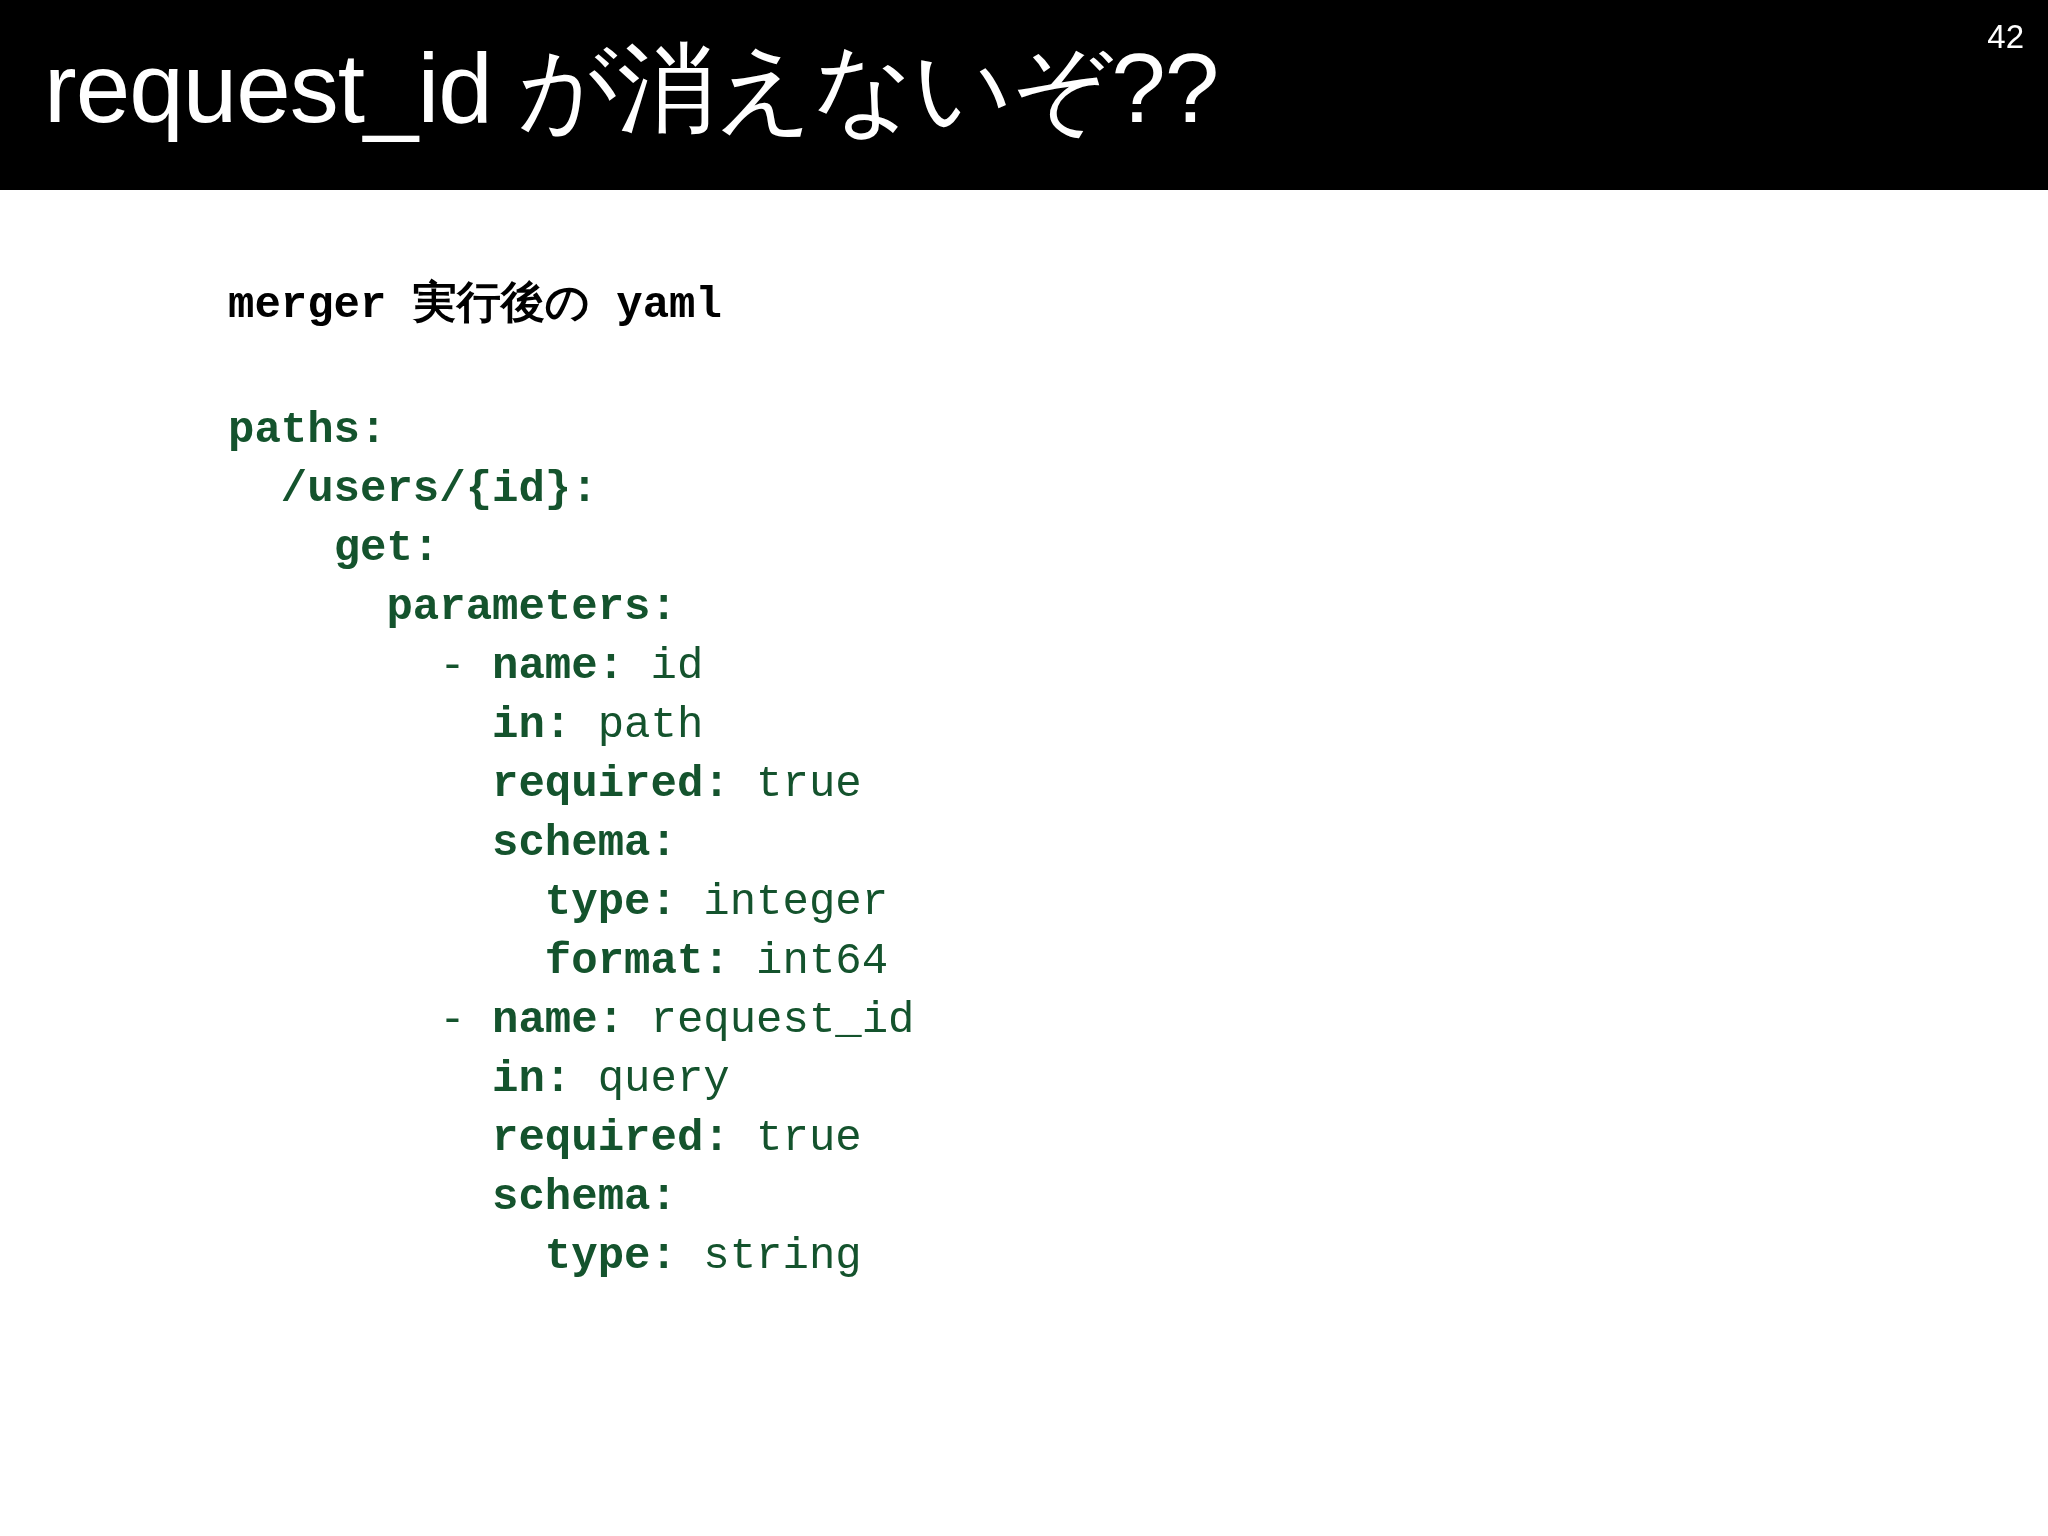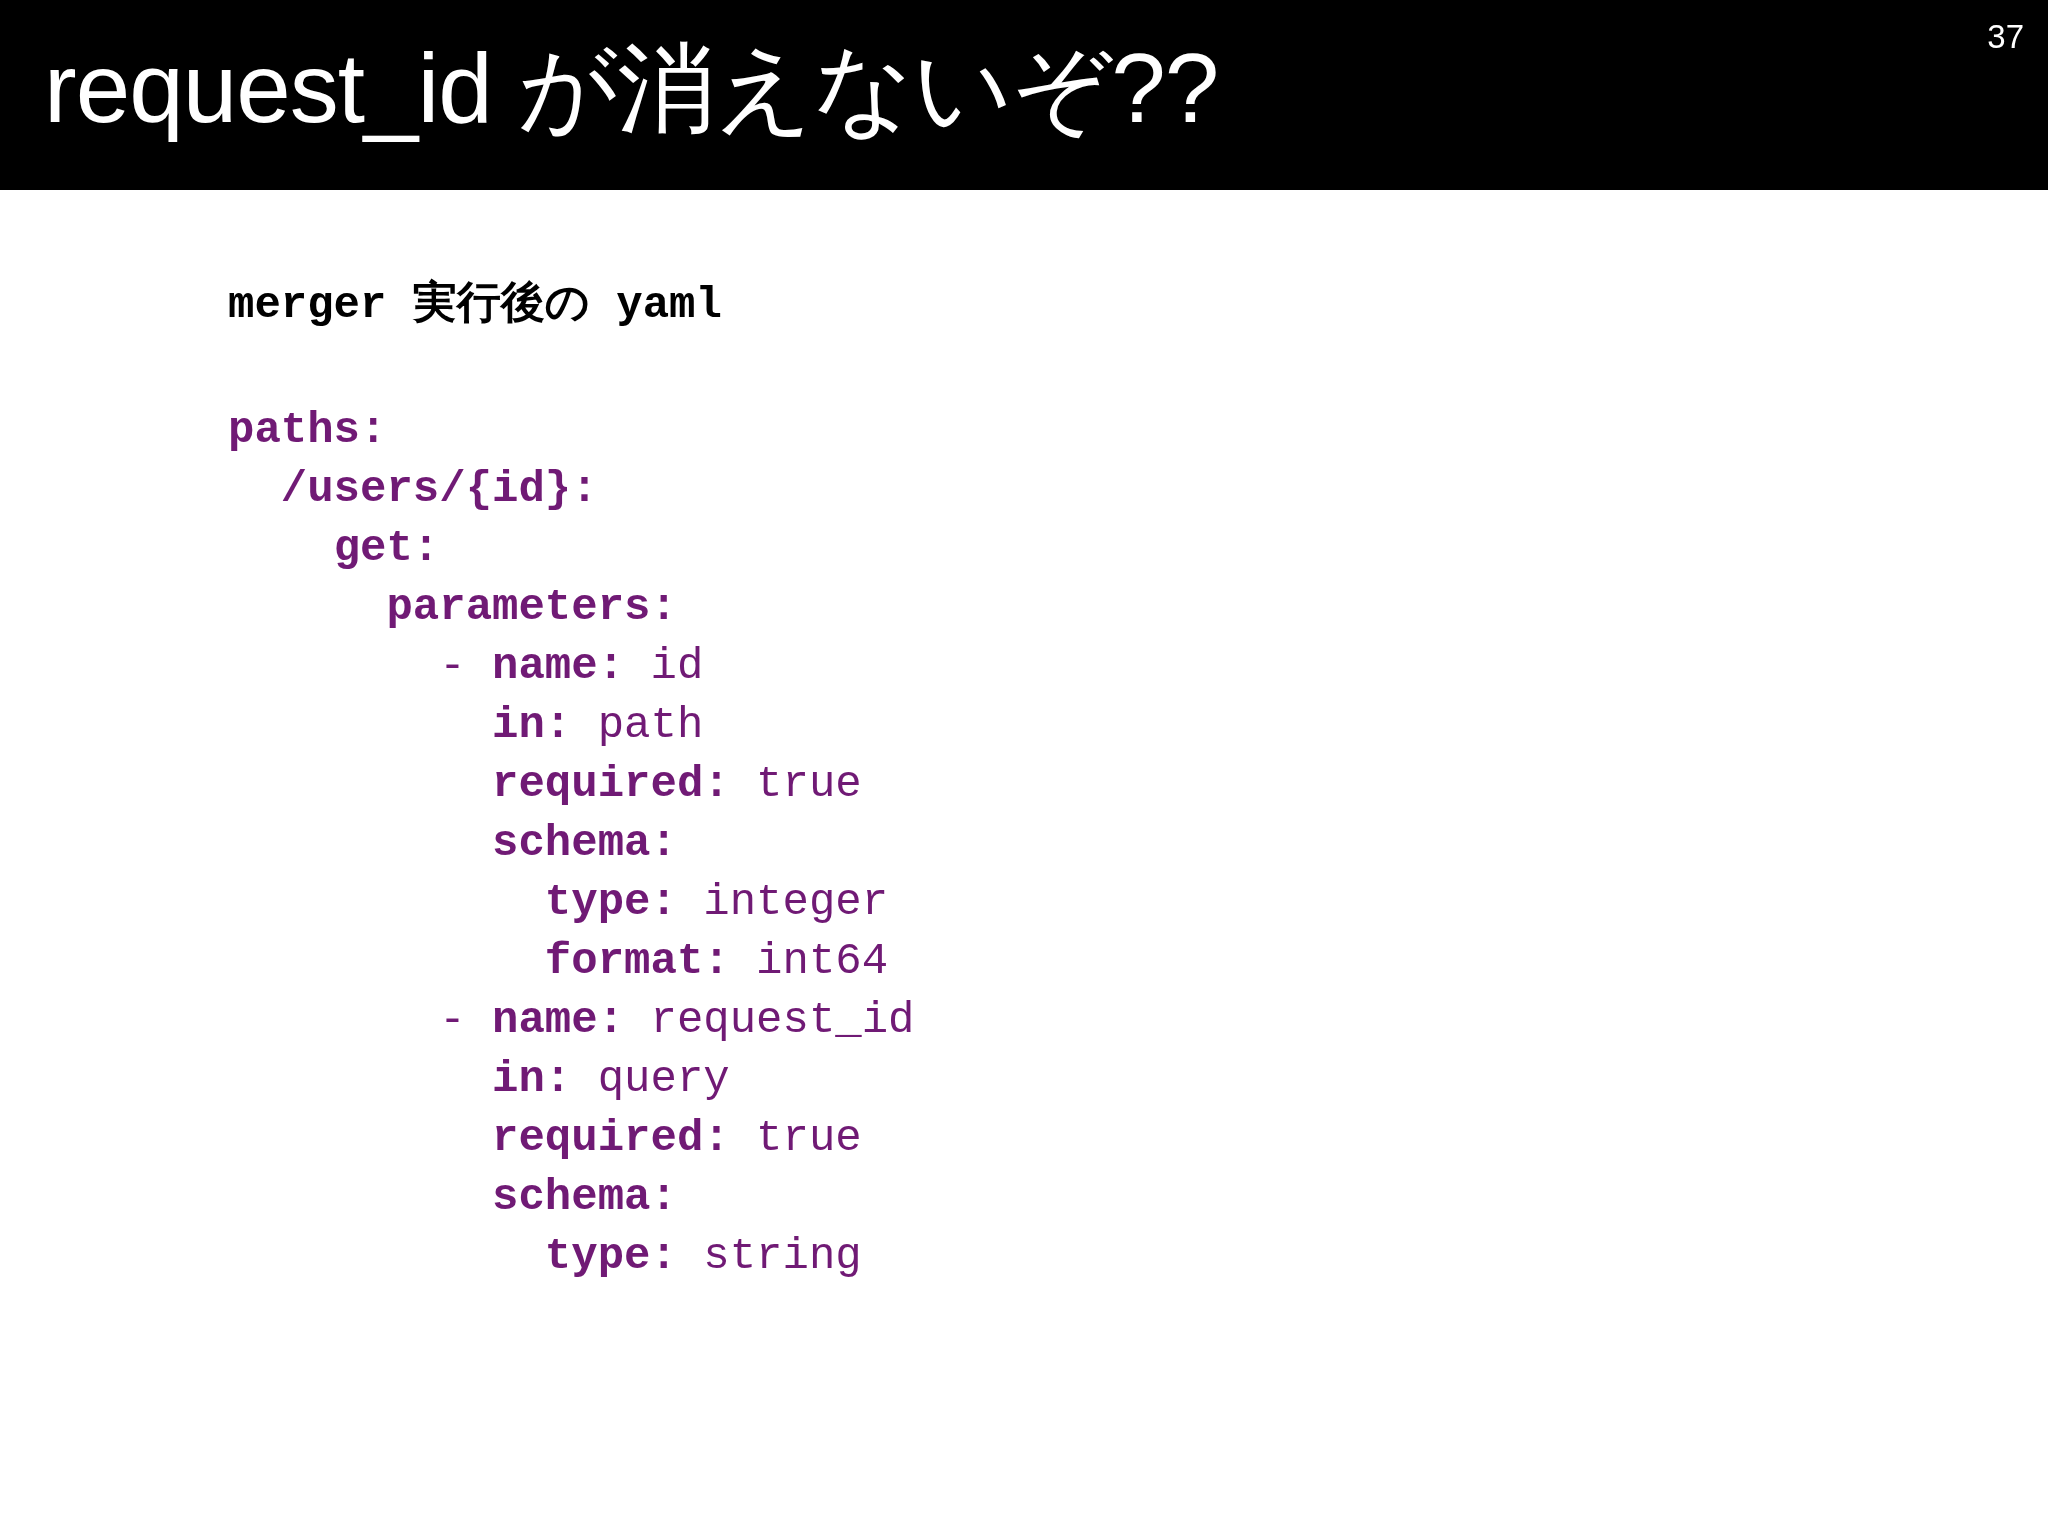--- a/index.html
+++ b/index.html
@@ -75,21 +75,21 @@
     line-height: 60px;
   }
 
   .code-block {
     position: absolute;
     left: 228px;
     top: 211px;
     font-family: "Liberation Mono", "DejaVu Sans Mono", monospace;
     font-size: 44px;
     line-height: 59px;
-    color: #701a75;
+    color: #14532d;
     white-space: pre;
   }
   .code-line {
     white-space: pre;
     height: 59px;
     line-height: 59px;
   }
   .k {
     font-weight: bold;
   }
@@ -97,21 +97,21 @@
     font-weight: 400;
   }
 </style>
 </head>
 <body>
 
 <div class="slide">
 
   <div class="header-bar">
     <div class="slide-title">request_id が消えないぞ??</div>
-    <div class="page-number">37</div>
+    <div class="page-number">42</div>
   </div>
 
   <div class="body-area">
 
     <div class="code-subtitle">merger 実行後の yaml</div>
 
     <div class="code-block"><div class="code-line"><span class="v"></span><span class="k">paths:</span></div><div class="code-line"><span class="v">  </span><span class="k">/users/{id}:</span></div><div class="code-line"><span class="v">    </span><span class="k">get:</span></div><div class="code-line"><span class="v">      </span><span class="k">parameters:</span></div><div class="code-line"><span class="v">        - </span><span class="k">name:</span><span class="v"> id</span></div><div class="code-line"><span class="v">          </span><span class="k">in:</span><span class="v"> path</span></div><div class="code-line"><span class="v">          </span><span class="k">required:</span><span class="v"> true</span></div><div class="code-line"><span class="v">          </span><span class="k">schema:</span></div><div class="code-line"><span class="v">            </span><span class="k">type:</span><span class="v"> integer</span></div><div class="code-line"><span class="v">            </span><span class="k">format:</span><span class="v"> int64</span></div><div class="code-line"><span class="v">        - </span><span class="k">name:</span><span class="v"> request_id</span></div><div class="code-line"><span class="v">          </span><span class="k">in:</span><span class="v"> query</span></div><div class="code-line"><span class="v">          </span><span class="k">required:</span><span class="v"> true</span></div><div class="code-line"><span class="v">          </span><span class="k">schema:</span></div><div class="code-line"><span class="v">            </span><span class="k">type:</span><span class="v"> string</span></div></div>
 
   </div>
 

